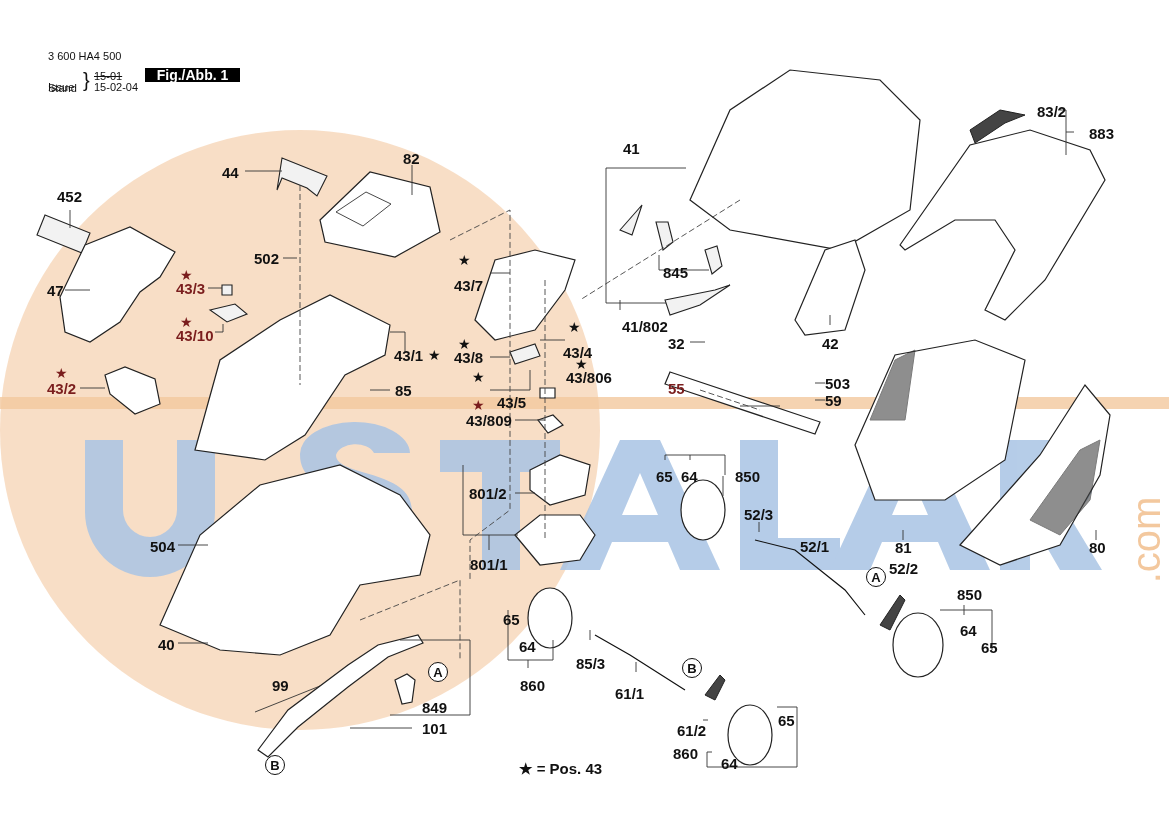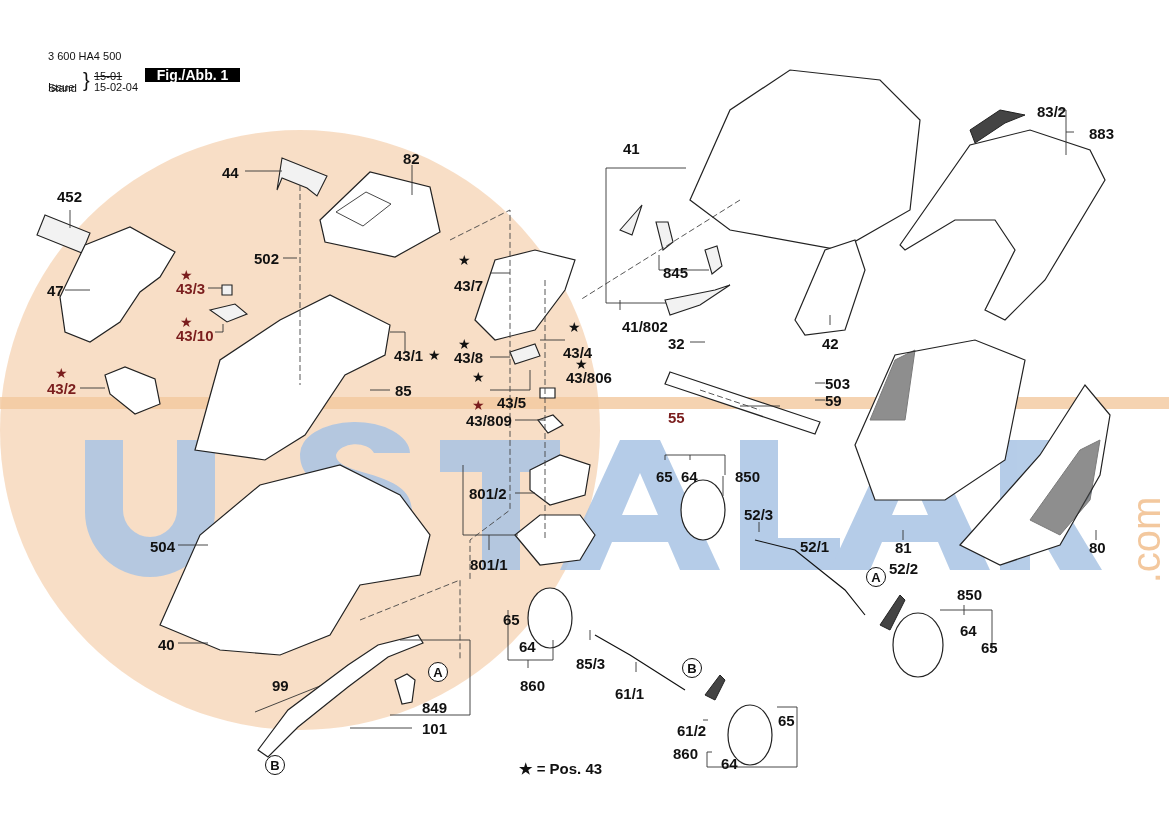--- a/index.html
+++ b/index.html
@@ -233,21 +233,21 @@
   <div class="lbl" style="left:677px; top:723px;">61/2</div>
   <div class="lbl" style="left:673px; top:746px;">860</div>
   <div class="lbl" style="left:721px; top:756px;">64</div>
   <div class="lbl" style="left:778px; top:713px;">65</div>
 
   <div class="lbl" style="left:623px; top:141px;">41</div>
   <div class="lbl" style="left:663px; top:265px;">845</div>
   <div class="lbl" style="left:622px; top:319px;">41/802</div>
   <div class="lbl" style="left:668px; top:336px;">32</div>
   <div class="lbl" style="left:822px; top:336px;">42</div>
-  <div class="lbl red" style="left:668px; top:410px;">55</div>
+  <div class="lbl red" style="left:668px; top:381px;">55</div>
   <div class="lbl" style="left:825px; top:376px;">503</div>
   <div class="lbl" style="left:825px; top:393px;">59</div>
   <div class="lbl" style="left:656px; top:469px;">65</div>
   <div class="lbl" style="left:681px; top:469px;">64</div>
   <div class="lbl" style="left:735px; top:469px;">850</div>
   <div class="lbl" style="left:744px; top:507px;">52/3</div>
   <div class="lbl" style="left:800px; top:539px;">52/1</div>
   <div class="circ" style="left:866px; top:567px;">A</div>
   <div class="lbl" style="left:889px; top:561px;">52/2</div>
   <div class="lbl" style="left:957px; top:587px;">850</div>

